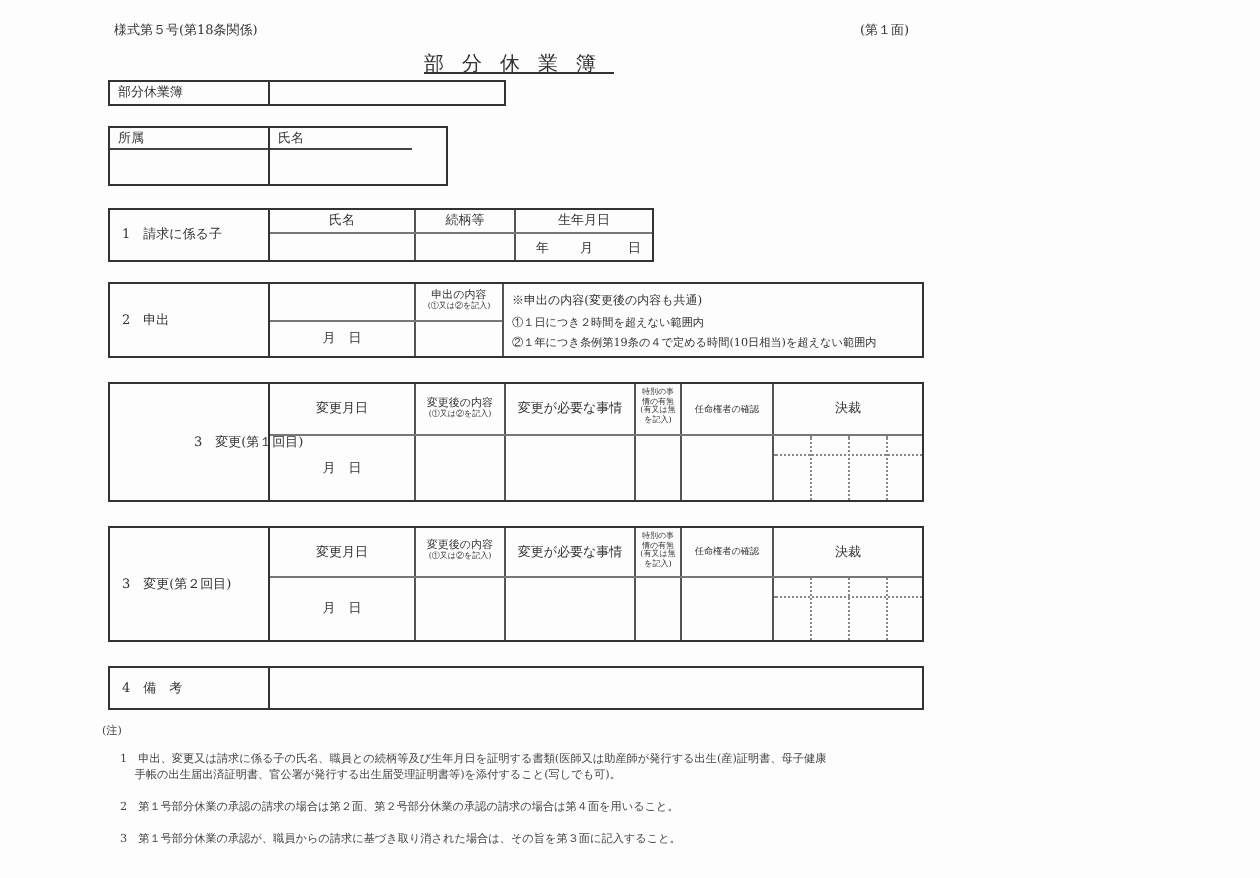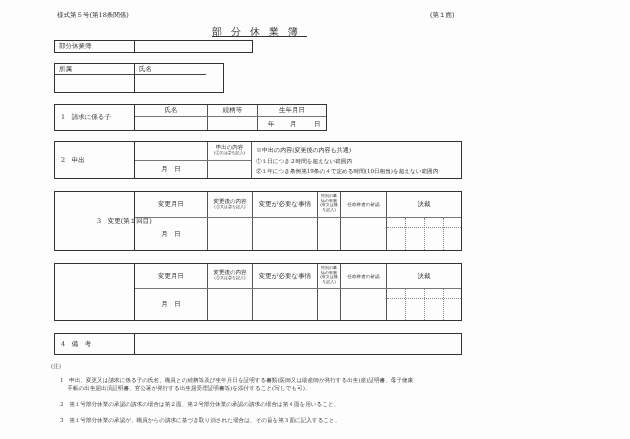--- a/index.html
+++ b/index.html
@@ -109,20 +109,21 @@
   <div class="abs" style="left:286px;top:26px;width:45px;height:32px;"></div>
   <div class="abs" style="left:332px;top:26px;width:74px;height:32px;">
     <div class="dh" style="left:0;top:9px;width:74px;"></div>
     <div class="dv" style="left:18px;top:0;height:32px;"></div>
     <div class="dv" style="left:37px;top:0;height:32px;"></div>
     <div class="dv" style="left:56px;top:0;height:32px;"></div>
   </div>
 </div>
 
 <div class="box" style="left:54px;top:263px;width:408px;height:58px;">
+  <div class="cell-l" style="left:6px;top:0;height:56px;">3　変更(第２回目)</div>
   <div class="vlb" style="left:79px;top:0;height:56px;"></div>
   <div class="vl" style="left:152px;top:0;height:56px;"></div>
   <div class="vl" style="left:197px;top:0;height:56px;"></div>
   <div class="vl" style="left:262px;top:0;height:56px;"></div>
   <div class="vl" style="left:285px;top:0;height:56px;"></div>
   <div class="vl" style="left:331px;top:0;height:56px;"></div>
   <div class="hl" style="left:80px;top:24px;width:326px;"></div>
   <div class="cell" style="left:80px;top:0;width:72px;height:24px;">変更月日</div>
   <div class="abs" style="left:153px;top:5px;width:44px;text-align:center;">
     <div style="font-size:5.5px;">変更後の内容</div>

